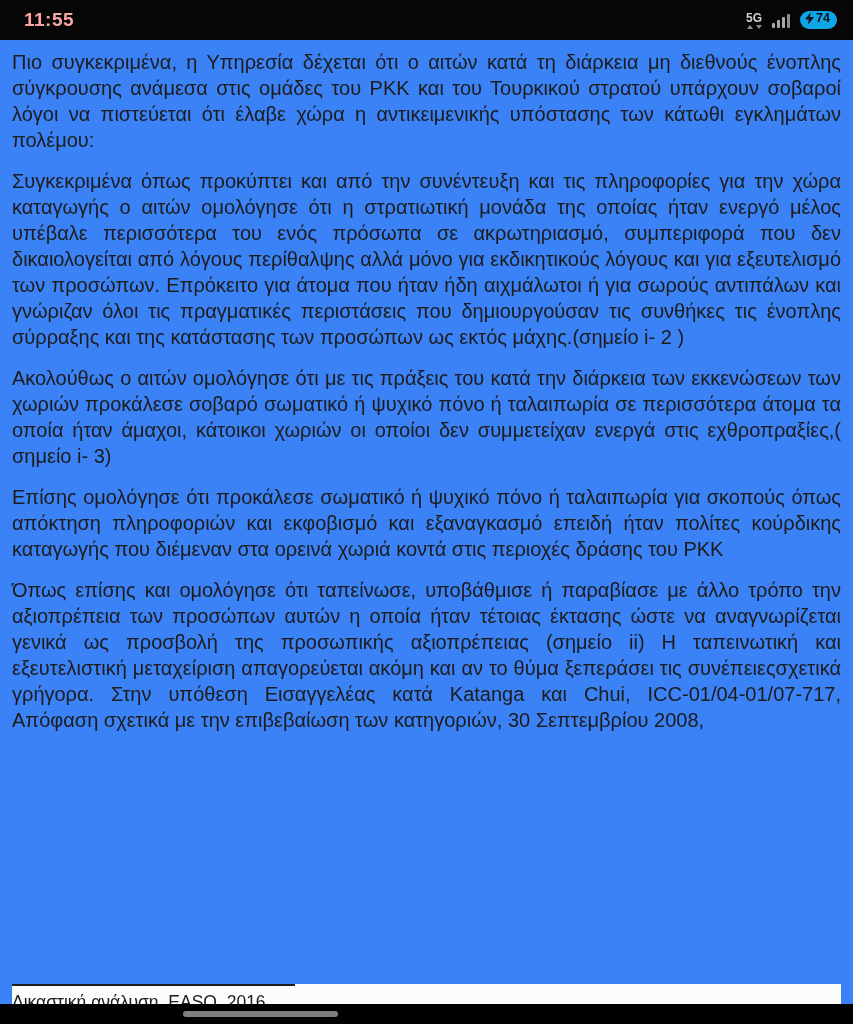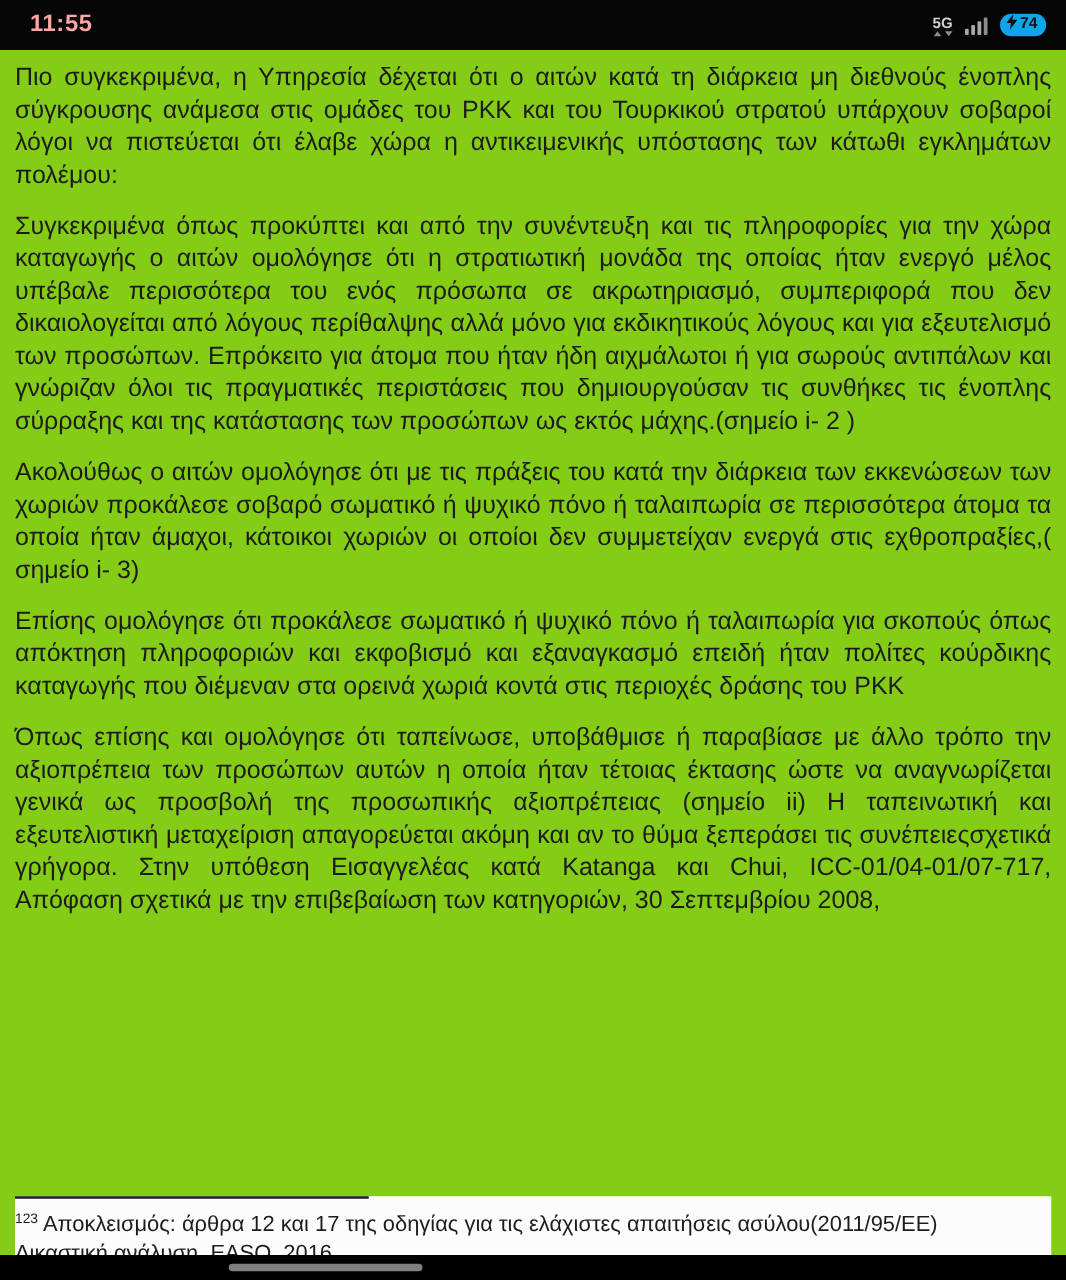--- a/index.html
+++ b/index.html
@@ -51,21 +51,21 @@
   .battery {
     display: flex; align-items: flex-start; gap: 2px;
     height: 18px; padding: 0 7px 0 5px;
     background: #0ea5e9; border-radius: 9px;
   }
   .battery .pct { font-size: 12.5px; font-weight: 700; color: #111; }
 
   
   .page {
     position: absolute; top: 40px; left: 0; right: 0; bottom: 0;
-    background: #84cc16;
+    background: #3b82f6;
     overflow: hidden;
     z-index: 1;
   }
   .content {
     padding: 9px 12px 130px 12px;
   }
   .content p {
     margin: 0 0 15px 0;
     font-size: 20px;
     line-height: 26px;
@@ -136,23 +136,20 @@
     <div class="content">
       <p>Πιο συγκεκριμένα, η Υπηρεσία δέχεται ότι ο αιτών κατά τη διάρκεια μη διεθνούς ένοπλης σύγκρουσης ανάμεσα στις ομάδες του ΡΚΚ και του Τουρκικού στρατού υπάρχουν σοβαροί λόγοι να πιστεύεται ότι έλαβε χώρα η αντικειμενικής υπόστασης των κάτωθι εγκλημάτων πολέμου:</p>
       <p>Συγκεκριμένα όπως προκύπτει και από την συνέντευξη και τις πληροφορίες για την χώρα καταγωγής ο αιτών ομολόγησε ότι η στρατιωτική μονάδα της οποίας ήταν ενεργό μέλος υπέβαλε περισσότερα του ενός πρόσωπα σε ακρωτηριασμό, συμπεριφορά που δεν δικαιολογείται από λόγους περίθαλψης αλλά μόνο για εκδικητικούς λόγους και για εξευτελισμό των προσώπων. Επρόκειτο για άτομα που ήταν ήδη αιχμάλωτοι ή για σωρούς αντιπάλων και γνώριζαν όλοι τις πραγματικές περιστάσεις που δημιουργούσαν τις συνθήκες τις ένοπλης σύρραξης και της κατάστασης των προσώπων ως εκτός μάχης.(σημείο i- 2 )</p>
       <p>Ακολούθως ο αιτών ομολόγησε ότι με τις πράξεις του κατά την διάρκεια των εκκενώσεων των χωριών προκάλεσε σοβαρό σωματικό ή ψυχικό πόνο ή ταλαιπωρία σε περισσότερα άτομα τα οποία ήταν άμαχοι, κάτοικοι χωριών οι οποίοι δεν συμμετείχαν ενεργά στις εχθροπραξίες,( σημείο i- 3)</p>
       <p>Επίσης ομολόγησε ότι προκάλεσε σωματικό ή ψυχικό πόνο ή ταλαιπωρία για σκοπούς όπως απόκτηση πληροφοριών και εκφοβισμό και εξαναγκασμό επειδή ήταν πολίτες κούρδικης καταγωγής που διέμεναν στα ορεινά χωριά κοντά στις περιοχές δράσης του ΡΚΚ</p>
       <p>Όπως επίσης και ομολόγησε ότι ταπείνωσε, υποβάθμισε ή παραβίασε με άλλο τρόπο την αξιοπρέπεια των προσώπων αυτών η οποία ήταν τέτοιας έκτασης ώστε να αναγνωρίζεται γενικά ως προσβολή της προσωπικής αξιοπρέπειας (σημείο ii) Η ταπεινωτική και εξευτελιστική μεταχείριση απαγορεύεται ακόμη και αν το θύμα ξεπεράσει τις συνέπειεςσχετικά γρήγορα. Στην υπόθεση Εισαγγελέας κατά Katanga και Chui, ICC-01/04-01/07-717, Απόφαση σχετικά με την επιβεβαίωση των κατηγοριών, 30 Σεπτεμβρίου 2008,</p>
     </div>
 
     <div class="footnote">
       <div class="fn-sep"></div>
-      <div class="fn-line">
-        <span class="fn-marker">123</span><span>Αποκλεισμός: άρθρα 12 και 17 της οδηγίας για τις ελάχιστες απαιτήσεις ασύλου(2011/95/ΕΕ)</span>
-      </div>
       <div class="fn-line">Δικαστική ανάλυση, EASO, 2016,</div>
     </div>
   </div>
 
   <div class="nav-bar">
     <div class="home-indicator"></div>
   </div>
 
 </div>
 

